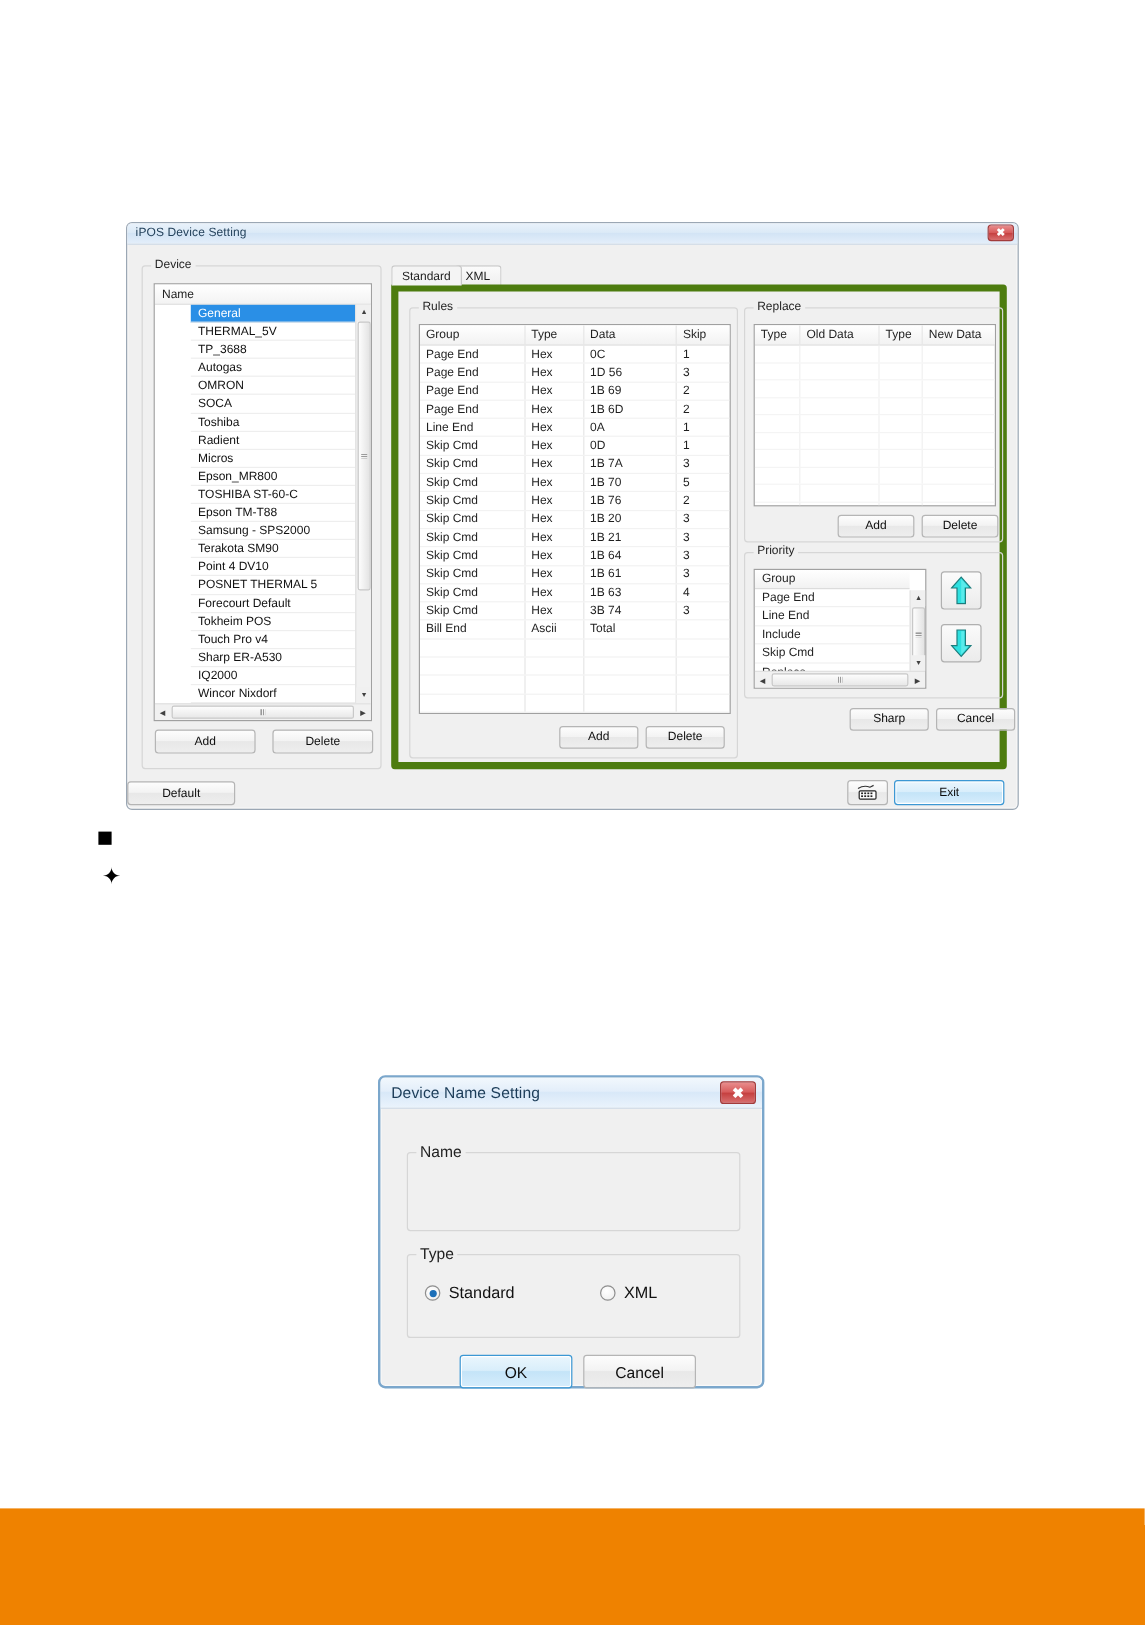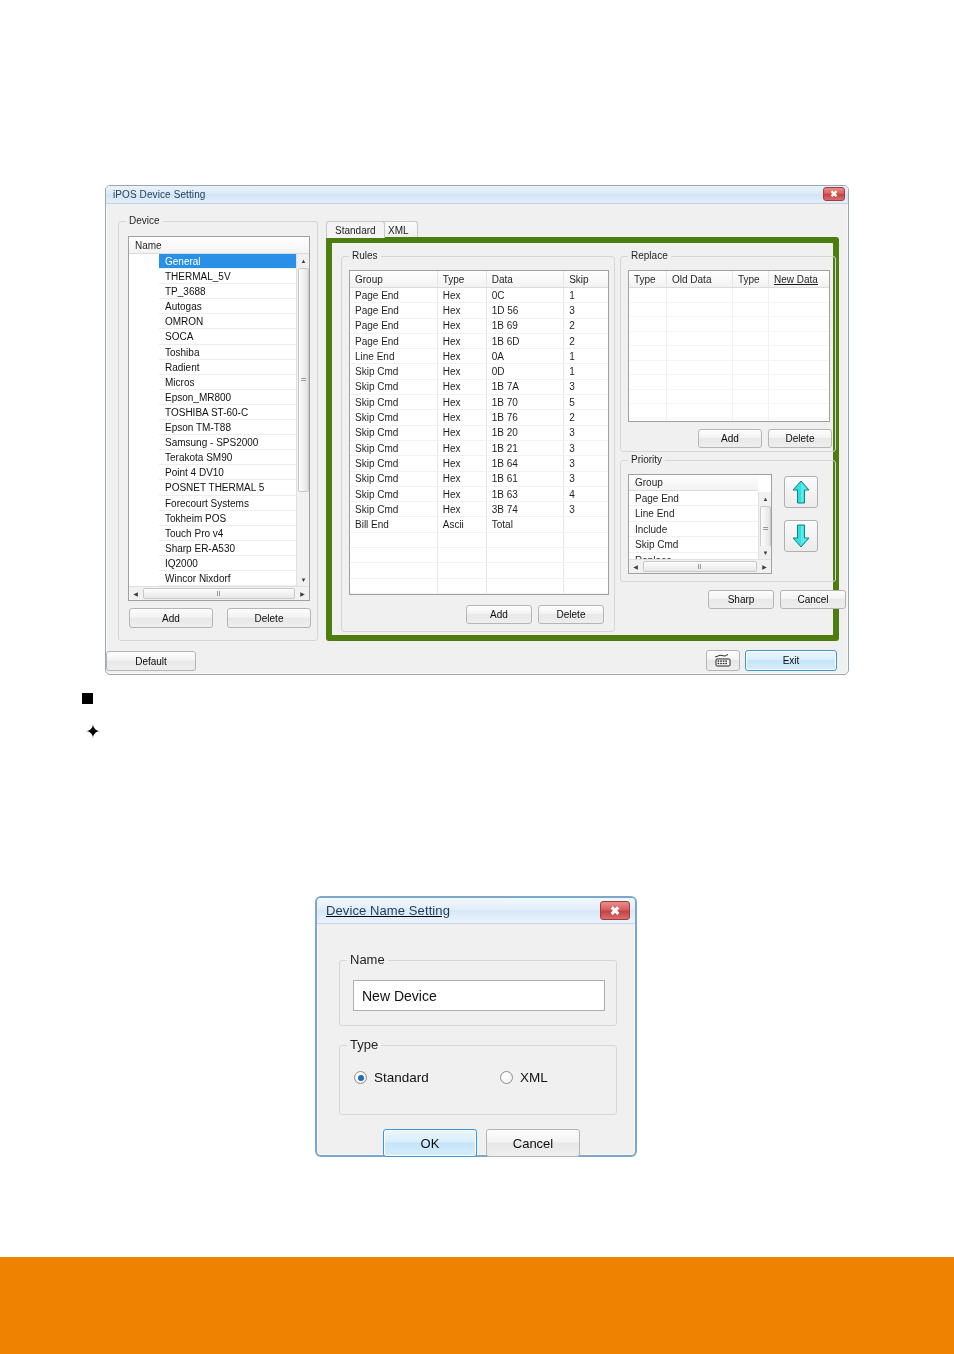--- a/index.html
+++ b/index.html
@@ -208,21 +208,21 @@
   #replace-group { left: 288px; top: 13px; width: 216px; height: 196px; }
   #replace-table { left: 7px; top: 13px; width: 202px; height: 152px; }
   .rep-header { display:flex; height:17px;
     background: linear-gradient(to bottom,#ffffff,#f2f2f2);
     border-bottom: 1px solid #dcdcdc;
     font-size: 10px; color:#1f1f1f; }
   .rep-header .cell { padding-left: 5px; display:flex; align-items:center; border-right:1px solid #e6e6e6; overflow:hidden; white-space:nowrap;}
   .rep-body { position:absolute; left:0; right:0; top:17px; bottom:0; }
   .rep-erow { display:flex; height: 14.5px; border-bottom: 1px solid #f4f4f4; }
   .rep-erow .cell { border-right:1px solid #f0f0f0; }
-  .rc1 { width: 19%; } .rc2 { width: 33%; } .rc3 { width: 18%; } .rc4 { width: 30%; border-right:none !important;text-decoration:underline;}
+  .rc1 { width: 19%; } .rc2 { width: 33%; } .rc3 { width: 18%; } .rc4 { width: 30%; border-right:none !important;}
 
   #replace-add { left: 77px; top: 172px; width: 64px; height: 19px; }
   #replace-delete { left: 147px; top: 172px; width: 64px; height: 19px; }
 
   
   #priority-group { left: 288px; top: 217px; width: 216px; height: 122px; }
   #priority-list { left: 7px; top: 13px; width: 144px; height: 100px; }
   .pr-row { height: 15.5px; line-height:15.5px; font-size:10px; color:#1f1f1f; padding-left:6px;
             border-bottom:1px solid #f0f0f0; white-space:nowrap; }
   .pr-rows { position:absolute; top:0; left:0; right:13px; bottom:14px; }
@@ -254,21 +254,20 @@
     text-align:center;
   }
 
   
   #name-dialog {
     left: 315px; top: 896px;
     width: 322px; height: 261px;
     border: 2px solid #7ba7cc;
     border-radius: 6px;
     background: #f0f0f0;
-    text-decoration: underline;
   }
   #name-dialog .titlebar {
     height: 26px;
     background: linear-gradient(to bottom, #f2f8fd 0%, #e3eefa 45%, #d8e8f8 50%, #eaf3fc 100%);
     border-bottom: 1px solid #c3d3e3;
   }
   #name-dialog .titlebar .title { font-size: 13px; padding-left: 9px; color:#1b3c58; }
   #name-dialog .close-btn { width: 30px; height: 19px; top: 3px; right: 5px; font-size: 12px;}
 
   #name-group { left: 22px; top: 36px; width: 278px; height: 66px; }
@@ -329,21 +328,21 @@
               <div class="lv-row">Toshiba</div>
               <div class="lv-row">Radient</div>
               <div class="lv-row">Micros</div>
               <div class="lv-row">Epson_MR800</div>
               <div class="lv-row">TOSHIBA ST-60-C</div>
               <div class="lv-row">Epson TM-T88</div>
               <div class="lv-row">Samsung - SPS2000</div>
               <div class="lv-row">Terakota SM90</div>
               <div class="lv-row">Point 4 DV10</div>
               <div class="lv-row">POSNET THERMAL 5</div>
-              <div class="lv-row">Forecourt Systems</div>
+              <div class="lv-row">Forecourt Default</div>
               <div class="lv-row">Tokheim POS</div>
               <div class="lv-row">Touch Pro v4</div>
               <div class="lv-row">Sharp ER-A530</div>
               <div class="lv-row">IQ2000</div>
               <div class="lv-row">Wincor Nixdorf</div>
             </div>
 
           <div class="vscroll">
             <div class="arrow up">▲</div>
             <div class="thumb" style="top:14px; height:224px;">
@@ -668,21 +667,20 @@
 
   <div class="dialog" id="name-dialog">
     <div class="titlebar">
       <span class="title">Device Name Setting</span>
       <span class="close-btn">✖</span>
     </div>
 
     <div class="dlg-body">
       <div class="groupbox" id="name-group">
         <span class="gb-label">Name</span>
-        <div id="name-input">New Device</div>
       </div>
 
       <div class="groupbox" id="type-group">
         <span class="gb-label">Type</span>
 
         <div class="radio-row">
           <span class="radio checked"></span>
           <span class="radio-label">Standard</span>
         </div>
 

